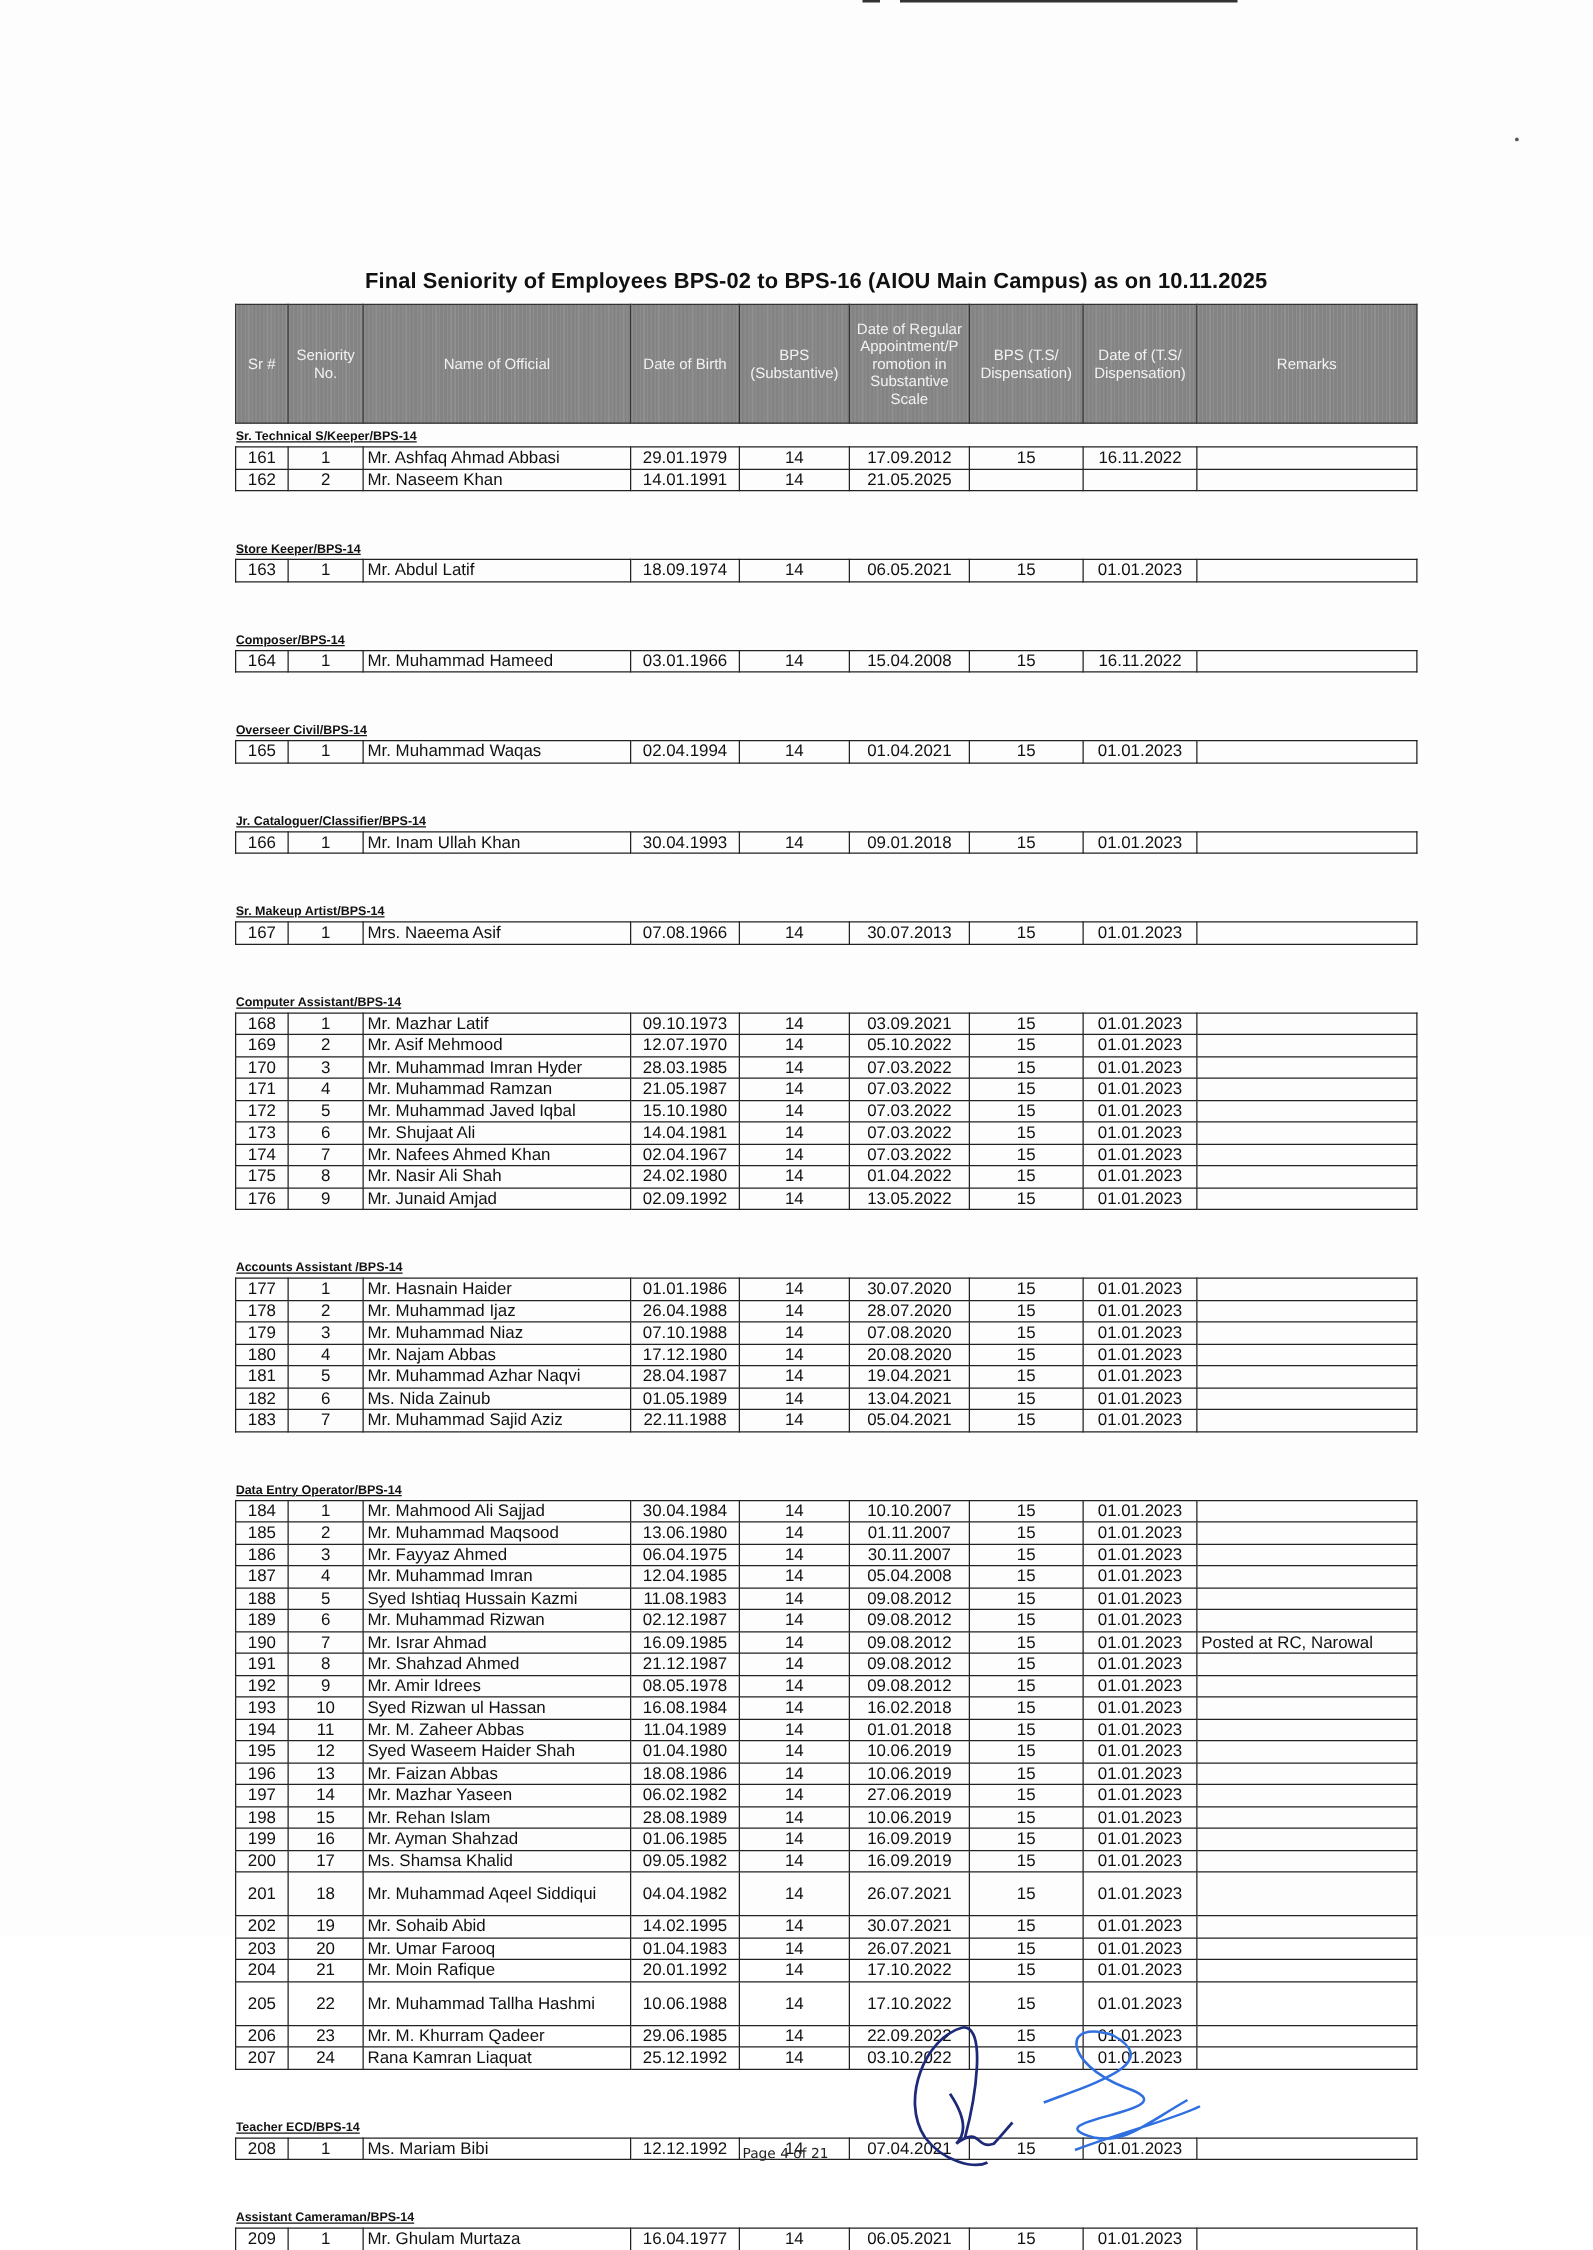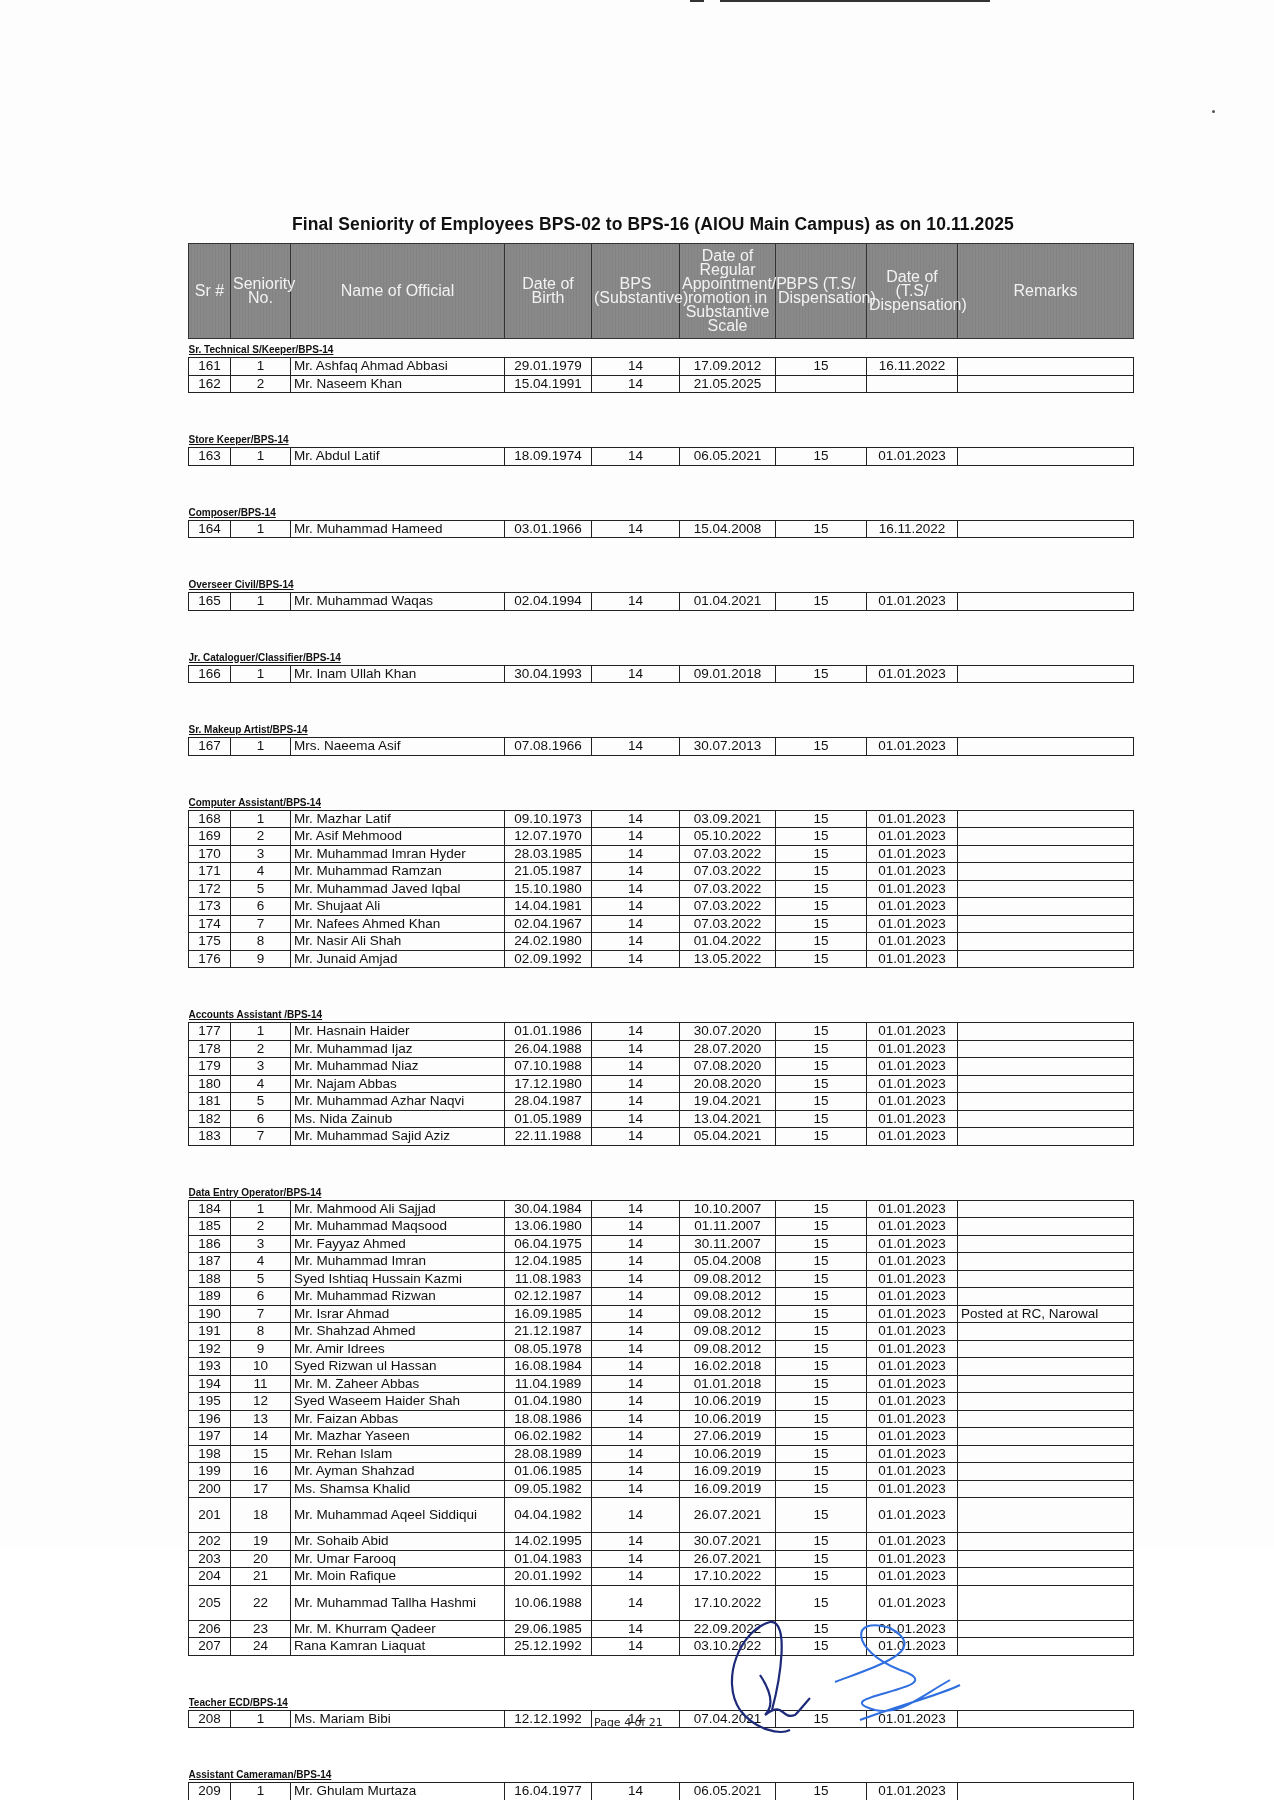--- a/index.html
+++ b/index.html
@@ -7,21 +7,21 @@
          font-family:"Liberation Sans", sans-serif; color:#111; }
   .page { position:absolute; left:0; top:0; width:1274px; height:1548px; background:#fdfdfd; }
   .topmark { position:absolute; top:0; left:720px; width:270px; height:2px; background:#333; }
   .topmark2 { position:absolute; top:0; left:690px; width:14px; height:2px; background:#333; }
   .dot1 { position:absolute; top:110px; left:1212px; width:3px; height:3px; background:#555; border-radius:2px; }
   .title { position:absolute; top:214px; left:292px; font-size:17.5px; font-weight:bold; letter-spacing:0.1px; }
   .wrap { position:absolute; left:188px; top:243px; width:945px; }
   table { border-collapse:collapse; table-layout:fixed; width:945px; }
   col.c1{width:42px} col.c2{width:60px} col.c3{width:214px} col.c4{width:87px} col.c5{width:88px}
   col.c6{width:96px} col.c7{width:91px} col.c8{width:91px} col.c9{width:176px}
-  thead th { background:#8a8a8a; color:#f2f2f2; font-weight:normal; font-size:16px; line-height:14px;
+  thead th { background:#8a8a8a; color:#f2f2f2; font-weight:normal; font-size:12px; line-height:14px;
              border:1px solid #333; height:94px; padding:0 2px; text-align:center; vertical-align:middle;
              background-image: repeating-linear-gradient(90deg, rgba(255,255,255,0.05) 0 1px, rgba(0,0,0,0.05) 1px 3px); }
   .section-title { font-size:10px; font-weight:bold; text-decoration:underline; margin:0; padding:0;
                    height:18px; line-height:22px; }
   .gap { height:36px; }
   .gap-first { height:0; }
   tbody td { border:1px solid #222; font-size:13.5px; height:16.5px; line-height:16px; padding:0 2px;
              white-space:nowrap; overflow:hidden; }
   td.num { text-align:center; }
   td.name { text-align:left; padding-left:3px; }
@@ -80,21 +80,21 @@
             <td class="num">14</td>
             <td class="num">17.09.2012</td>
             <td class="num">15</td>
             <td class="num">16.11.2022</td>
             <td class="name"></td>
           </tr>
           <tr>
             <td class="num">162</td>
             <td class="num">2</td>
             <td class="name">Mr. Naseem Khan</td>
-            <td class="num">15.04.1991</td>
+            <td class="num">14.01.1991</td>
             <td class="num">14</td>
             <td class="num">21.05.2025</td>
             <td class="num"></td>
             <td class="num"></td>
             <td class="name"></td>
           </tr>
           <tr>
             <td colspan="9" style="border: none; padding: 0px; height: auto;">
               <div class="gap"></div>
               <div class="section-title">Store Keeper/BPS-14</div>

